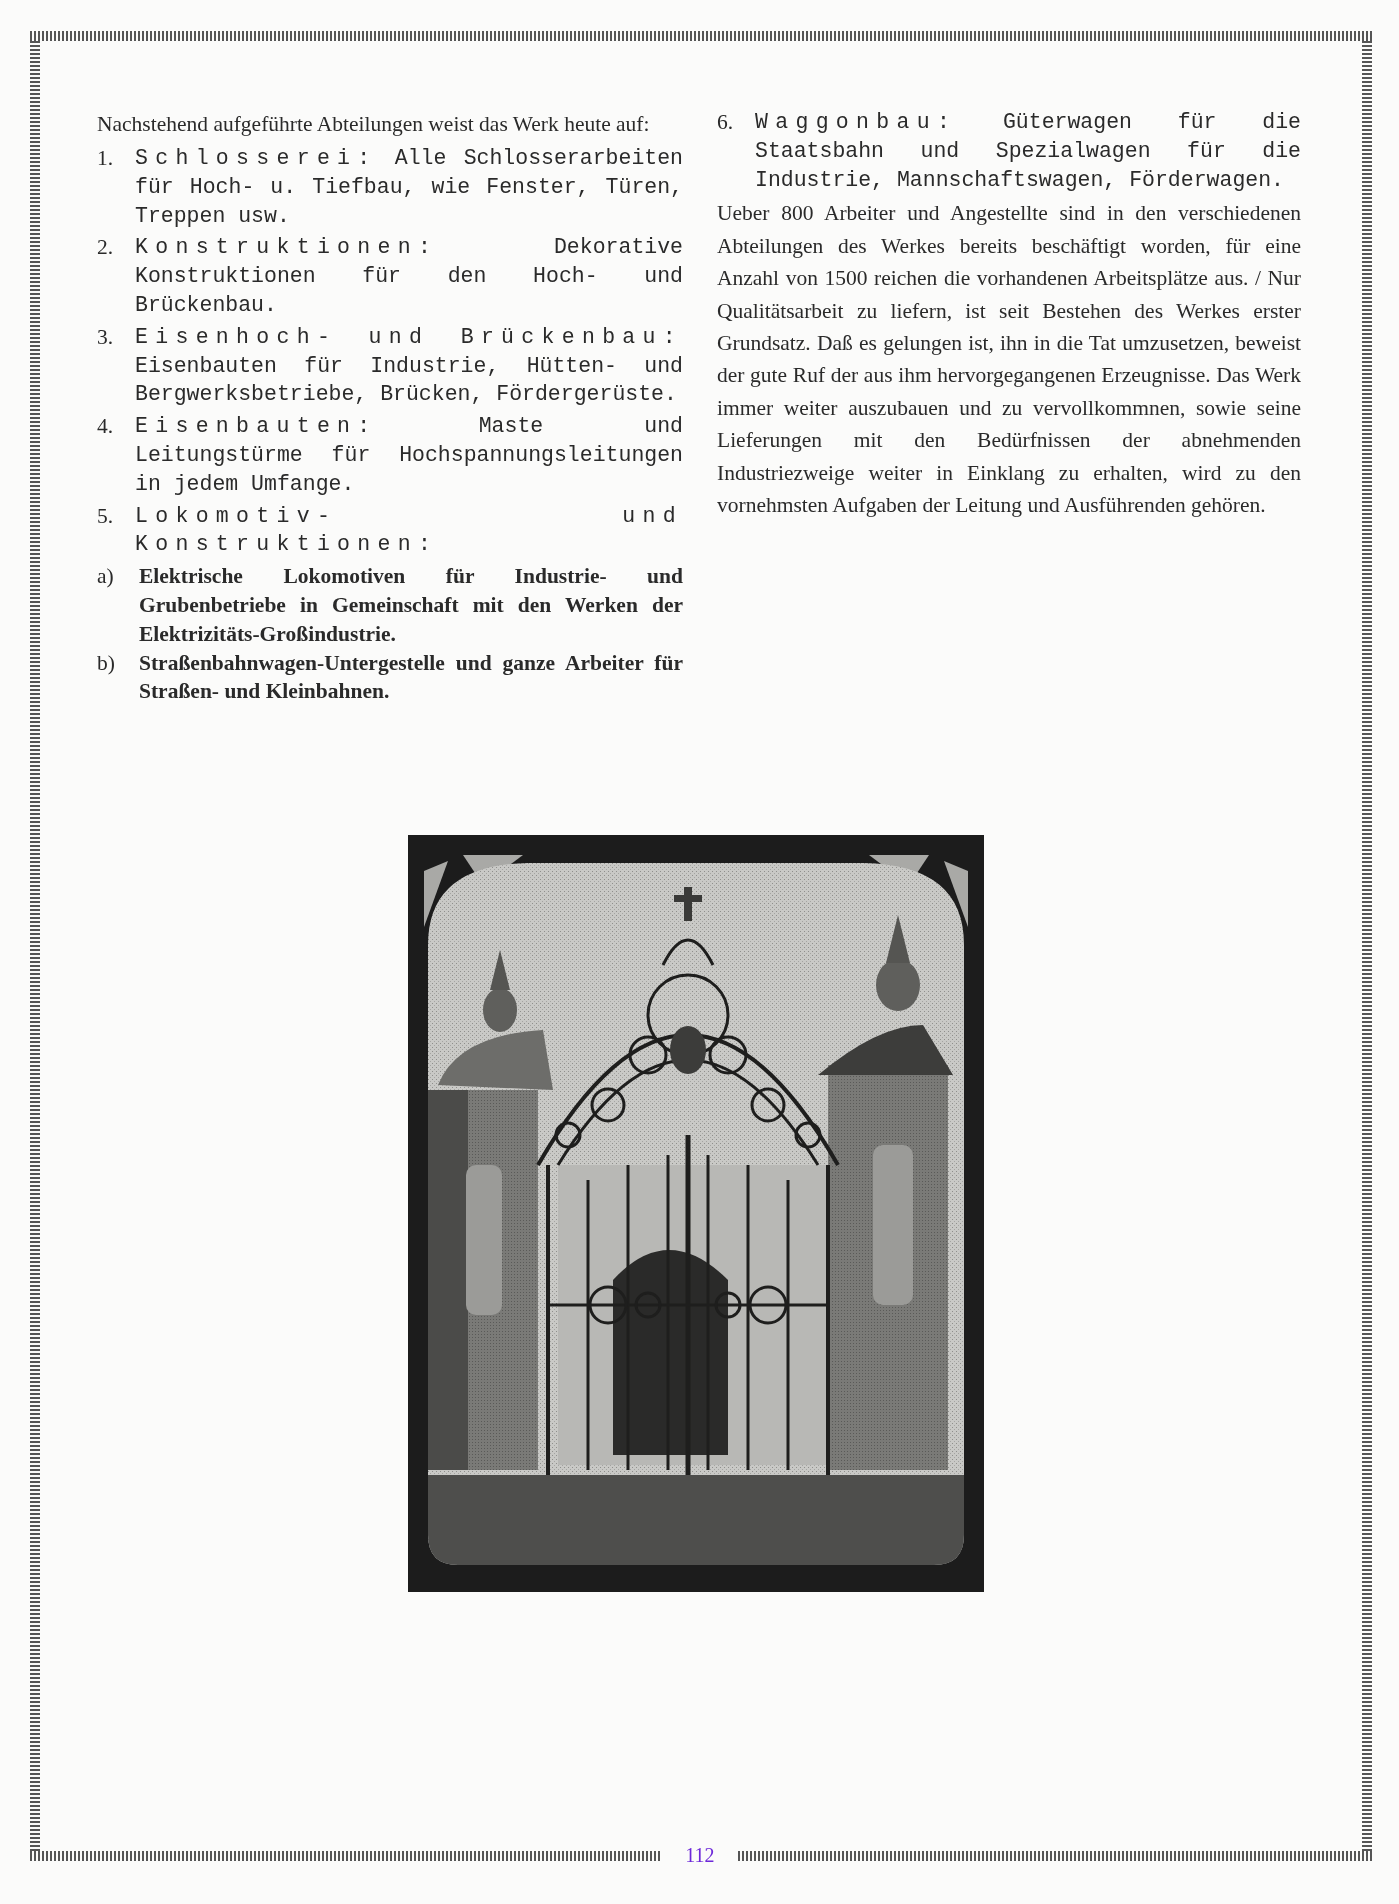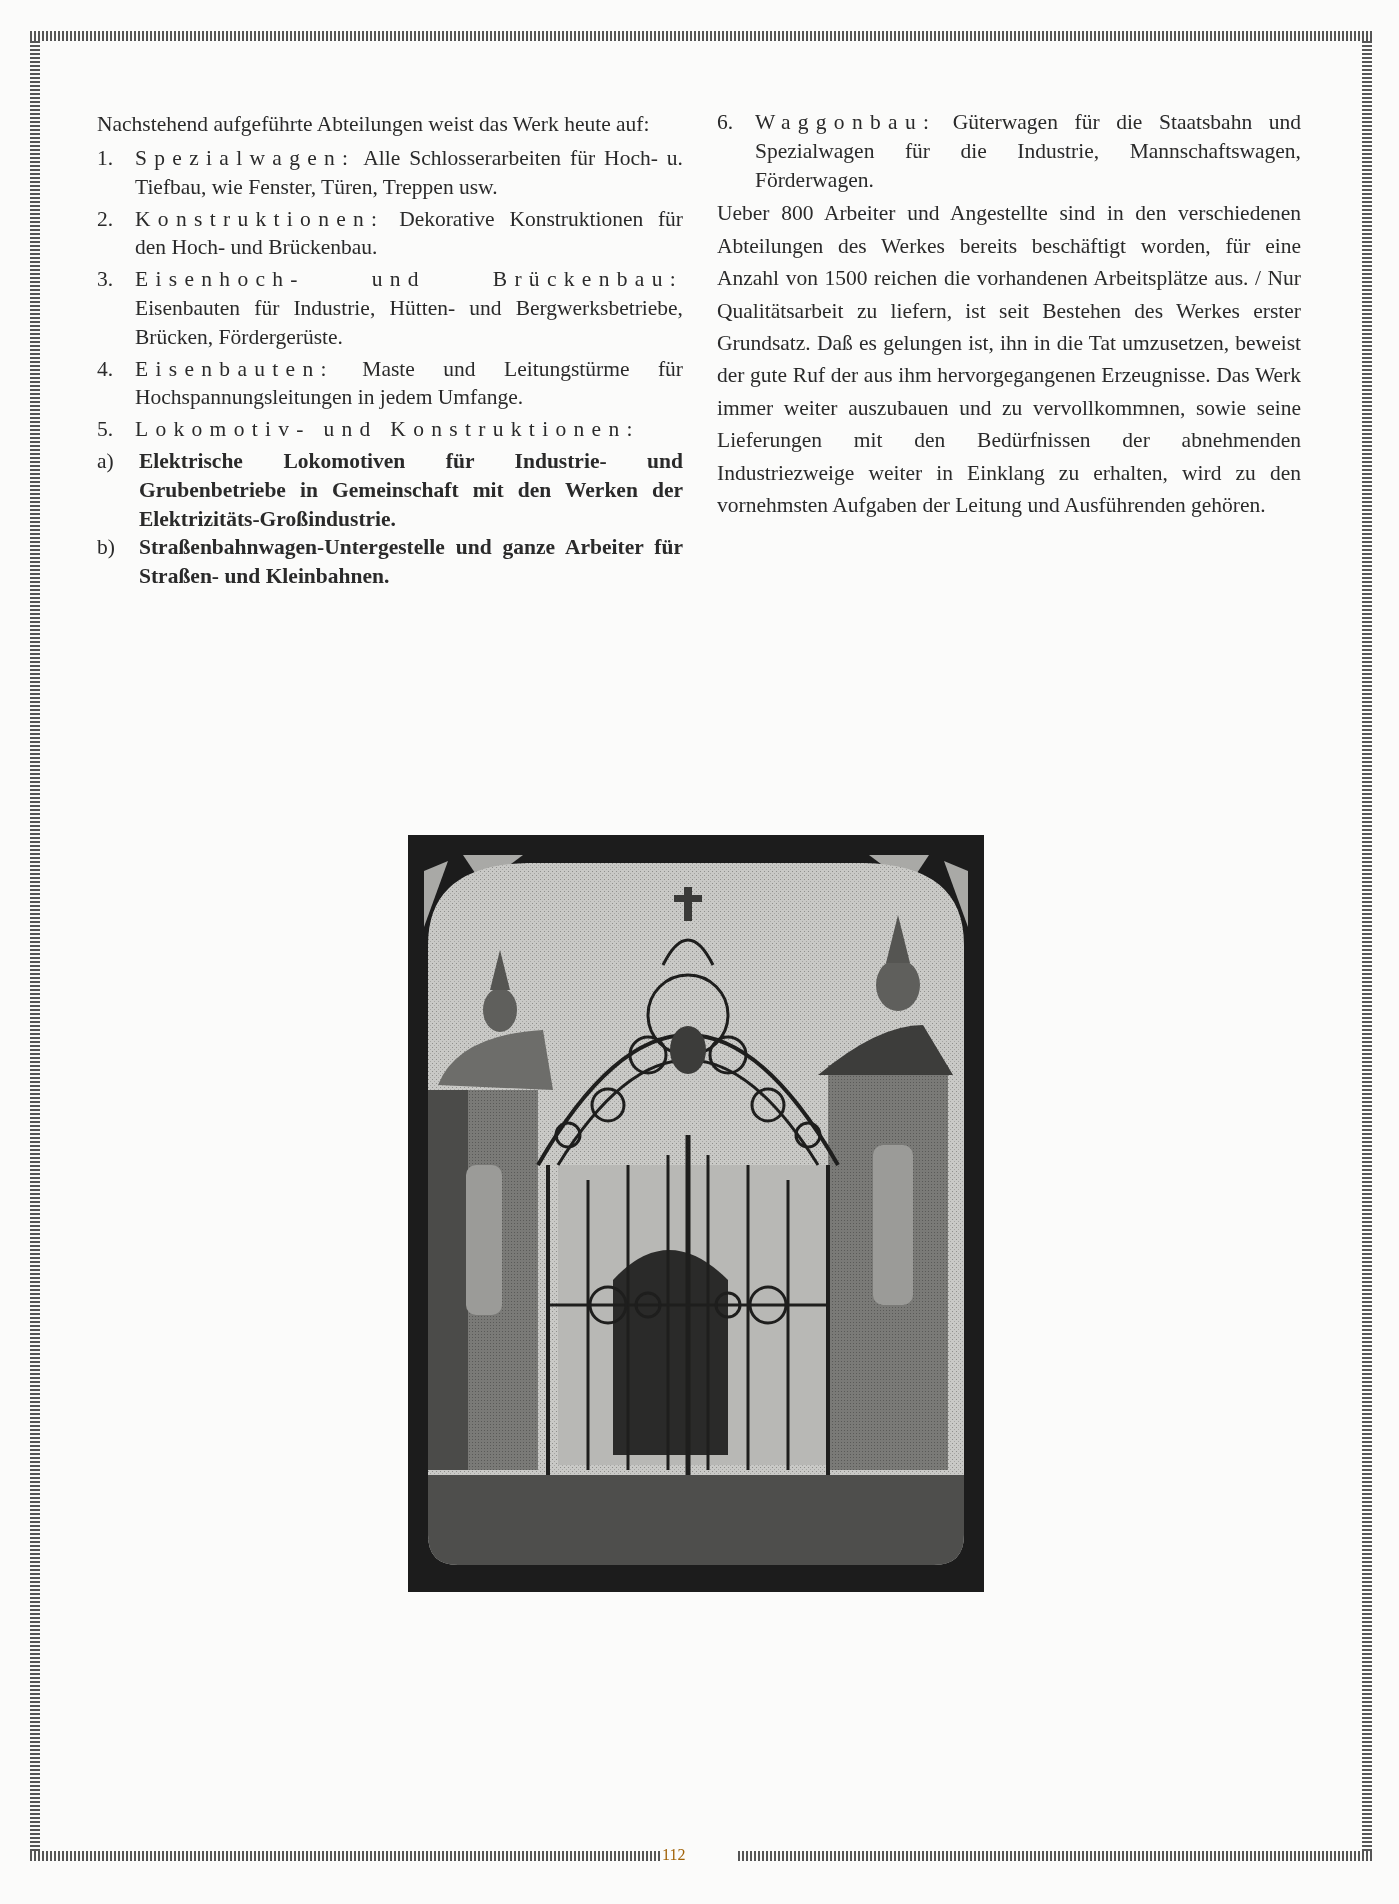--- a/index.html
+++ b/index.html
@@ -16,32 +16,32 @@
   .border-v {
     position:absolute; width:10px;
     background-image:repeating-linear-gradient(180deg,#555 0 1.6px,transparent 1.6px 4px);
   }
   #b-top { left:30px; top:31px; width:1342px; }
   #b-left { left:30px; top:41px; height:1810px; }
   #b-right { left:1362px; top:41px; height:1810px; }
   #b-bottom-l { left:30px; top:1851px; width:632px; }
   #b-bottom-r { left:738px; top:1851px; width:634px; }
   .page-number {
-    position:absolute; left:662px; width:76px; top:1838px; 
-    font-size:16px; color:#a16207; line-height:34px;
+    position:absolute; left:662px; width:76px; top:1838px; text-align:center;
+    font-size:20px; color:#6d28d9; line-height:34px;
   }
 
   .col { position:absolute; top:108px; font-size:21.5px; line-height:28.8px; }
   .col p { margin:0; text-align:justify; }
   #col-left { left:97px; width:586px; }
   #col-right { left:717px; width:584px; }
   .lead { line-height:32px; margin-bottom:4px !important; }
   .item { display:flex; margin-bottom:3px !important; }
   .item .num { width:38px; flex:none; }
-  .item .body { flex:1; text-align:justify; text-align-last:auto; }
+  .item .body { flex:1; text-align:justify; text-align-last:auto;font-family:Liberation Mono, monospace; }
   .spaced { letter-spacing:0.34em; }
   .sub { display:flex; margin-left:38px; margin-bottom:3px; }
   .sub .num { width:42px; flex:none; }
   .sub .body { flex:1; text-align:justify;font-weight:bold; }
   .para { line-height:32.4px; }
 
   
   .photo-frame {
     position:absolute; left:408px; top:835px; width:576px; height:757px;
     background:#1c1c1c;
@@ -56,21 +56,21 @@
 <div class="border-v" id="b-right"></div>
 <div class="border-h" id="b-bottom-l"></div>
 <div class="border-h" id="b-bottom-r"></div>
 <div class="page-number">112</div>
 
 <div class="col" id="col-left">
   <p class="lead">Nachstehend aufgeführte Abteilungen weist das Werk heute auf:</p>
 
   <p class="item">
     <span class="num">1.</span>
-    <span class="body"><span class="spaced">Spezialwagen:</span> <span>Alle Schlosserarbeiten für Hoch- u. Tiefbau, wie Fenster, Türen, Treppen usw.</span></span>
+    <span class="body"><span class="spaced">Schlosserei:</span> <span>Alle Schlosserarbeiten für Hoch- u. Tiefbau, wie Fenster, Türen, Treppen usw.</span></span>
   </p>
   <p class="item">
     <span class="num">2.</span>
     <span class="body"><span class="spaced">Konstruktionen:</span> <span>Dekorative Konstruktionen für den Hoch- und Brückenbau.</span></span>
   </p>
   <p class="item">
     <span class="num">3.</span>
     <span class="body"><span class="spaced">Eisenhoch- und Brückenbau:</span> <span>Eisenbauten für Industrie, Hütten- und Bergwerksbetriebe, Brücken, Fördergerüste.</span></span>
   </p>
   <p class="item">

